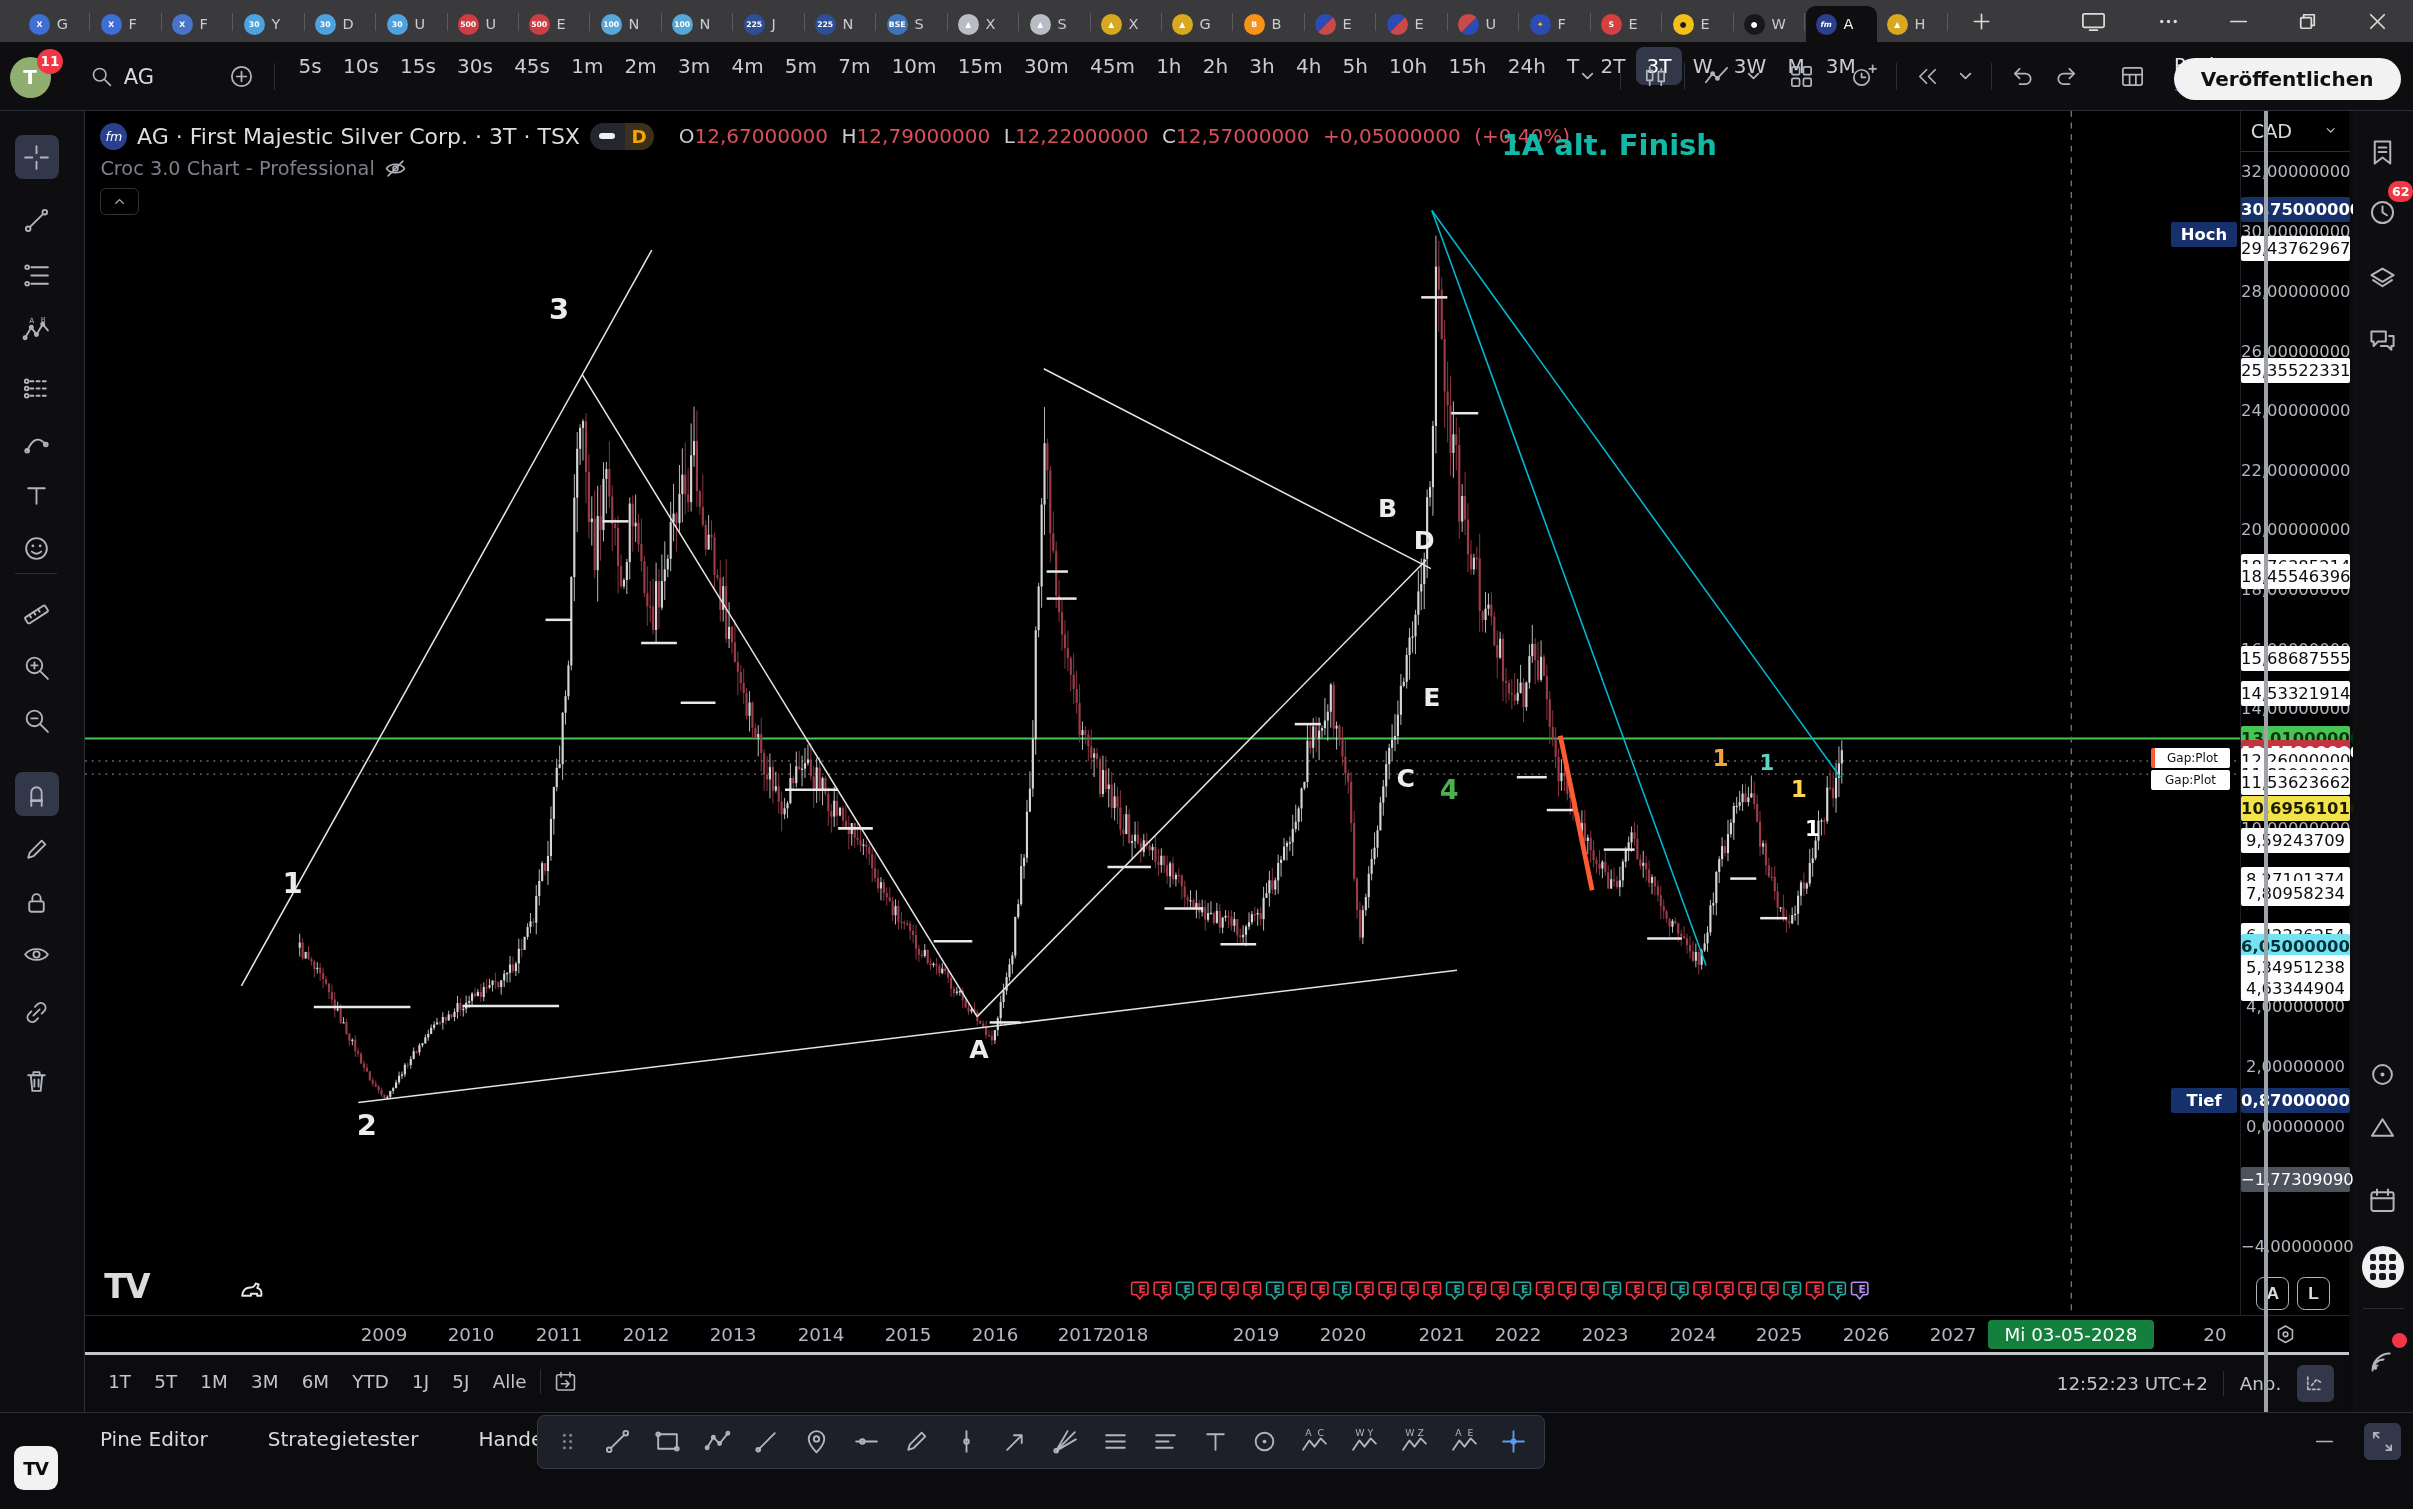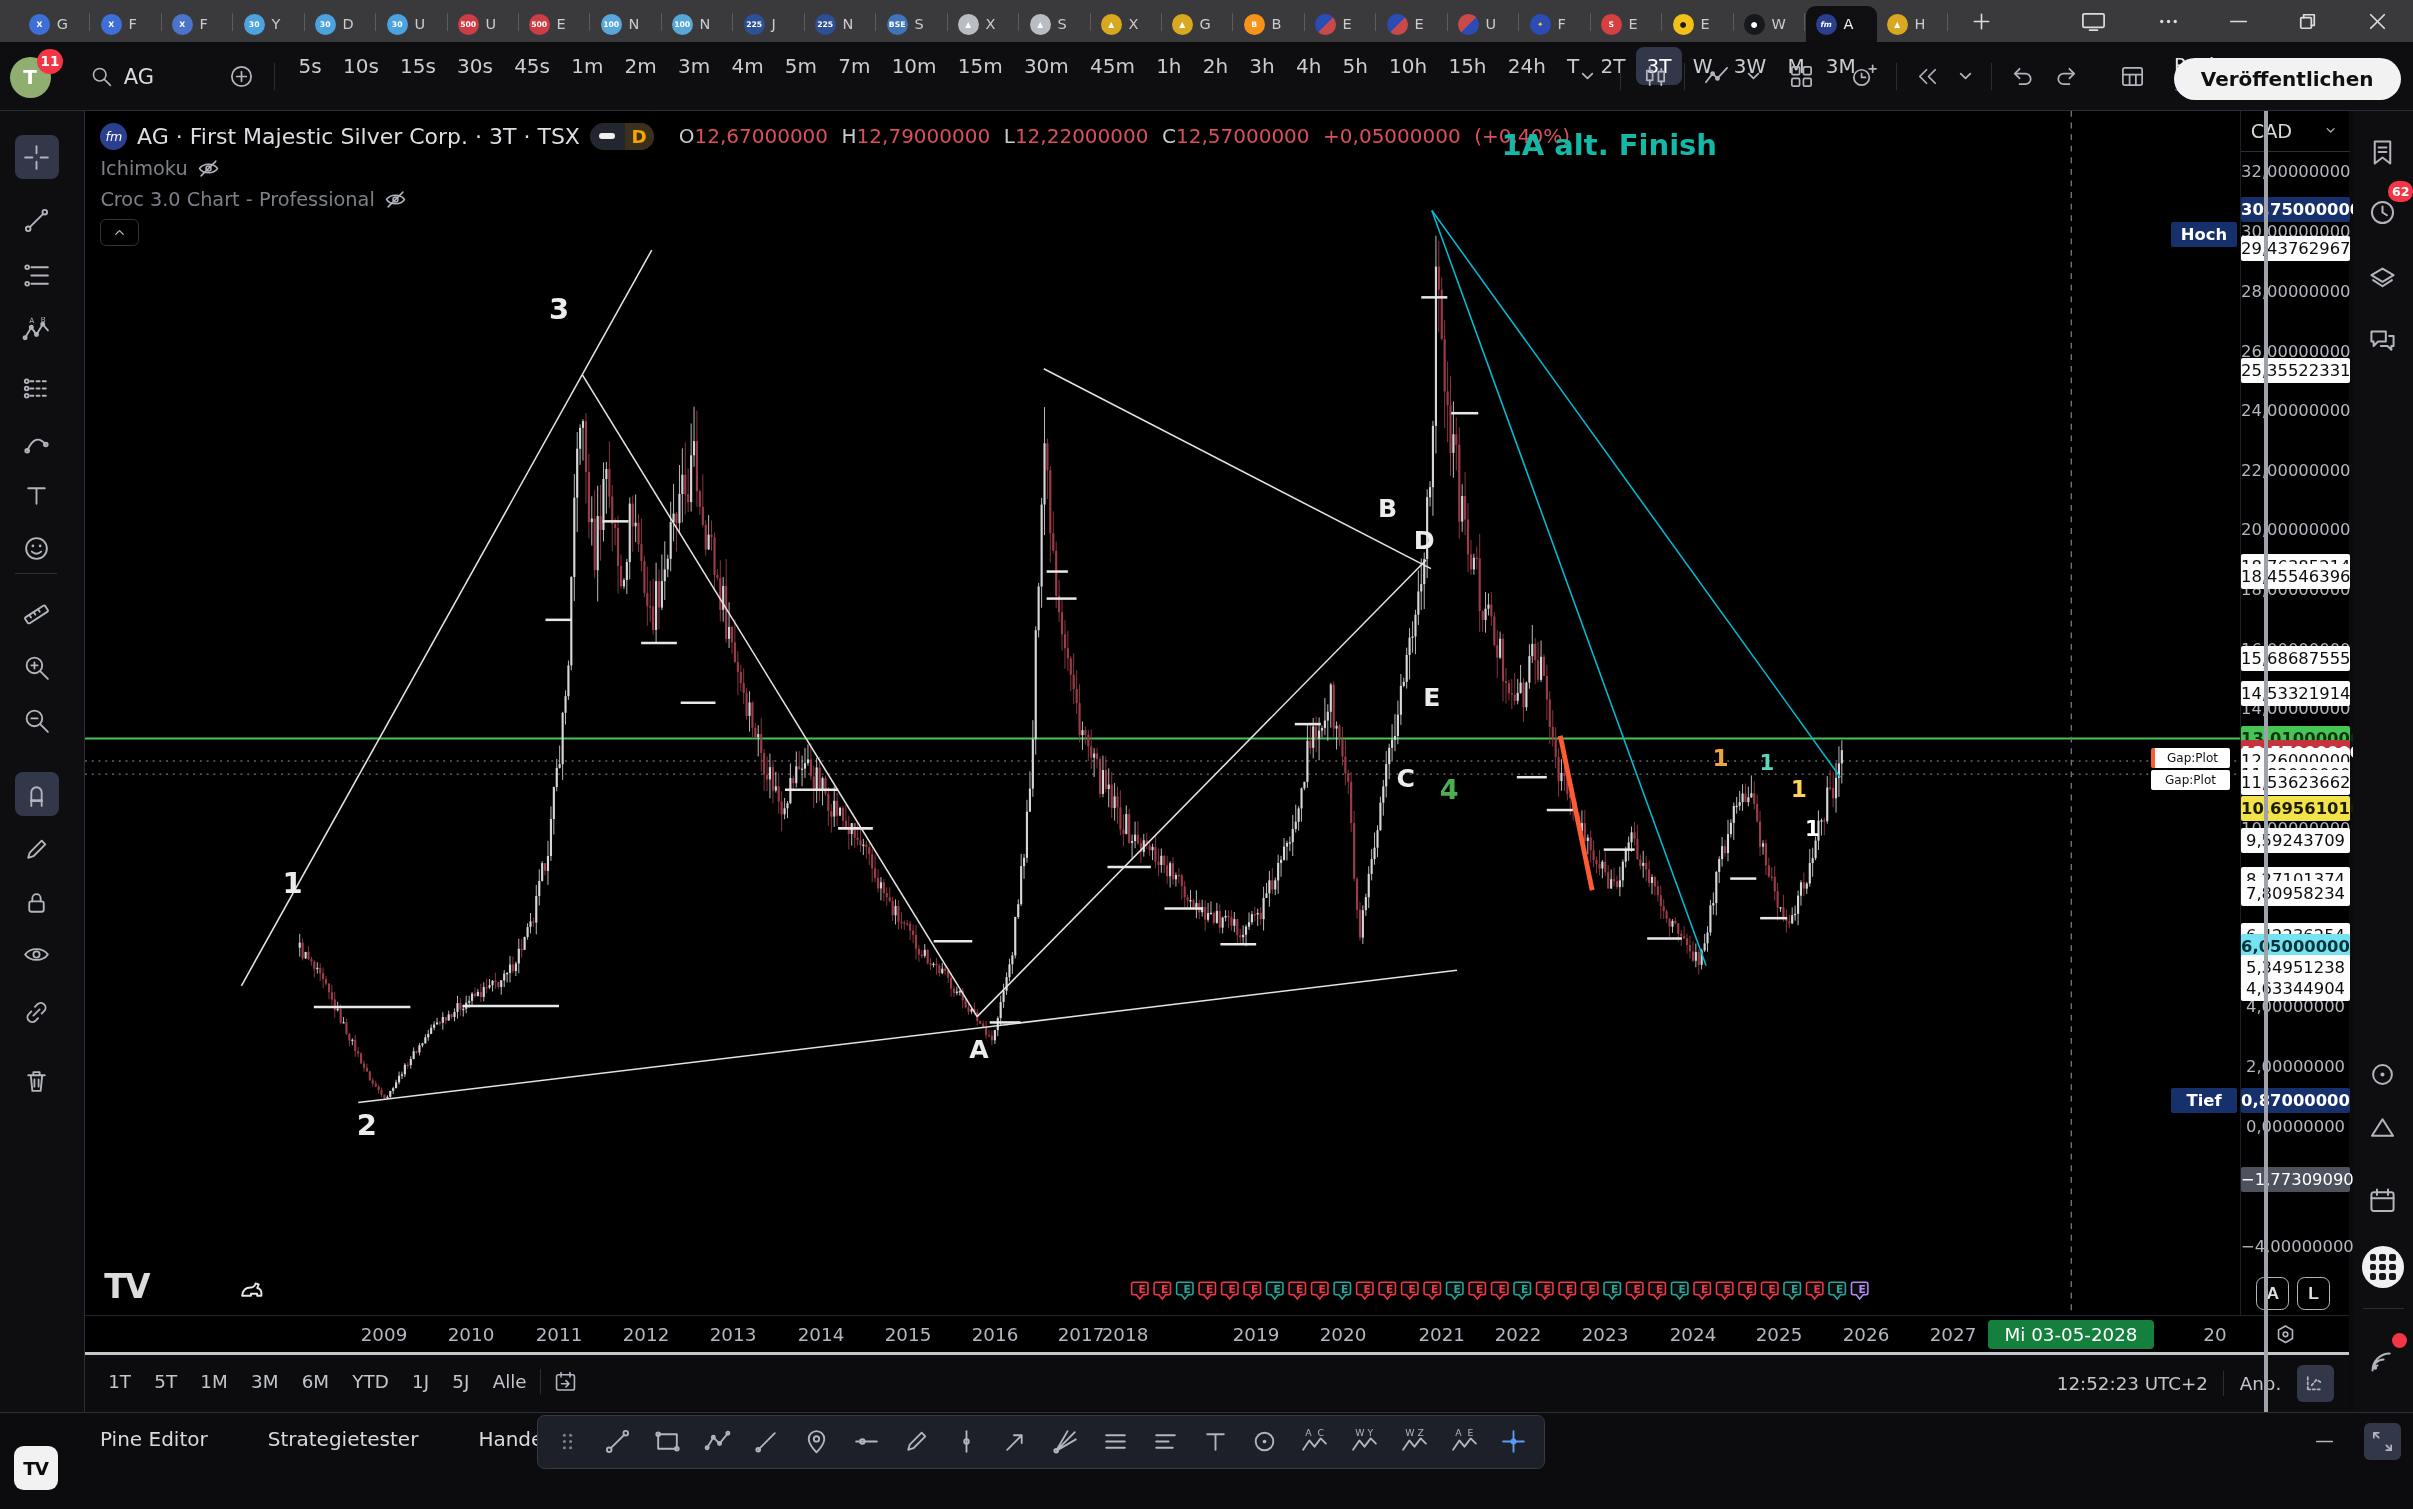--- a/index.html
+++ b/index.html
@@ -1239,30 +1239,20 @@
         <span class="ohlc">
           <span><span class="k">O</span><span class="v">12,67000000</span></span>
           <span><span class="k">H</span><span class="v">12,79000000</span></span>
           <span><span class="k">L</span><span class="v">12,22000000</span></span>
           <span><span class="k">C</span><span class="v">12,57000000</span></span>
           <span class="v">+0,05000000</span>
           <span class="v">(+0,40%)</span>
         </span>
       </div>
       <div class="lrow indrow">
-        <span>Ichimoku</span>
-        <span>
-            <svg class="ic" width="23" height="23" viewBox="0 0 28 28">
-              <path d="M3 14 C8 7 20 7 25 14 C20 21 8 21 3 14 Z"></path>
-              <circle cx="14" cy="14" r="3"></circle>
-              <path d="M5 23 L23 5"></path>
-            </svg>
-          </span>
-      </div>
-      <div class="lrow indrow">
         <span>Croc 3.0 Chart - Professional</span>
         <span>
             <svg class="ic" width="23" height="23" viewBox="0 0 28 28">
               <path d="M3 14 C8 7 20 7 25 14 C20 21 8 21 3 14 Z"></path>
               <circle cx="14" cy="14" r="3"></circle>
               <path d="M5 23 L23 5"></path>
             </svg>
           </span>
       </div>
       <div id="legendcaret">

